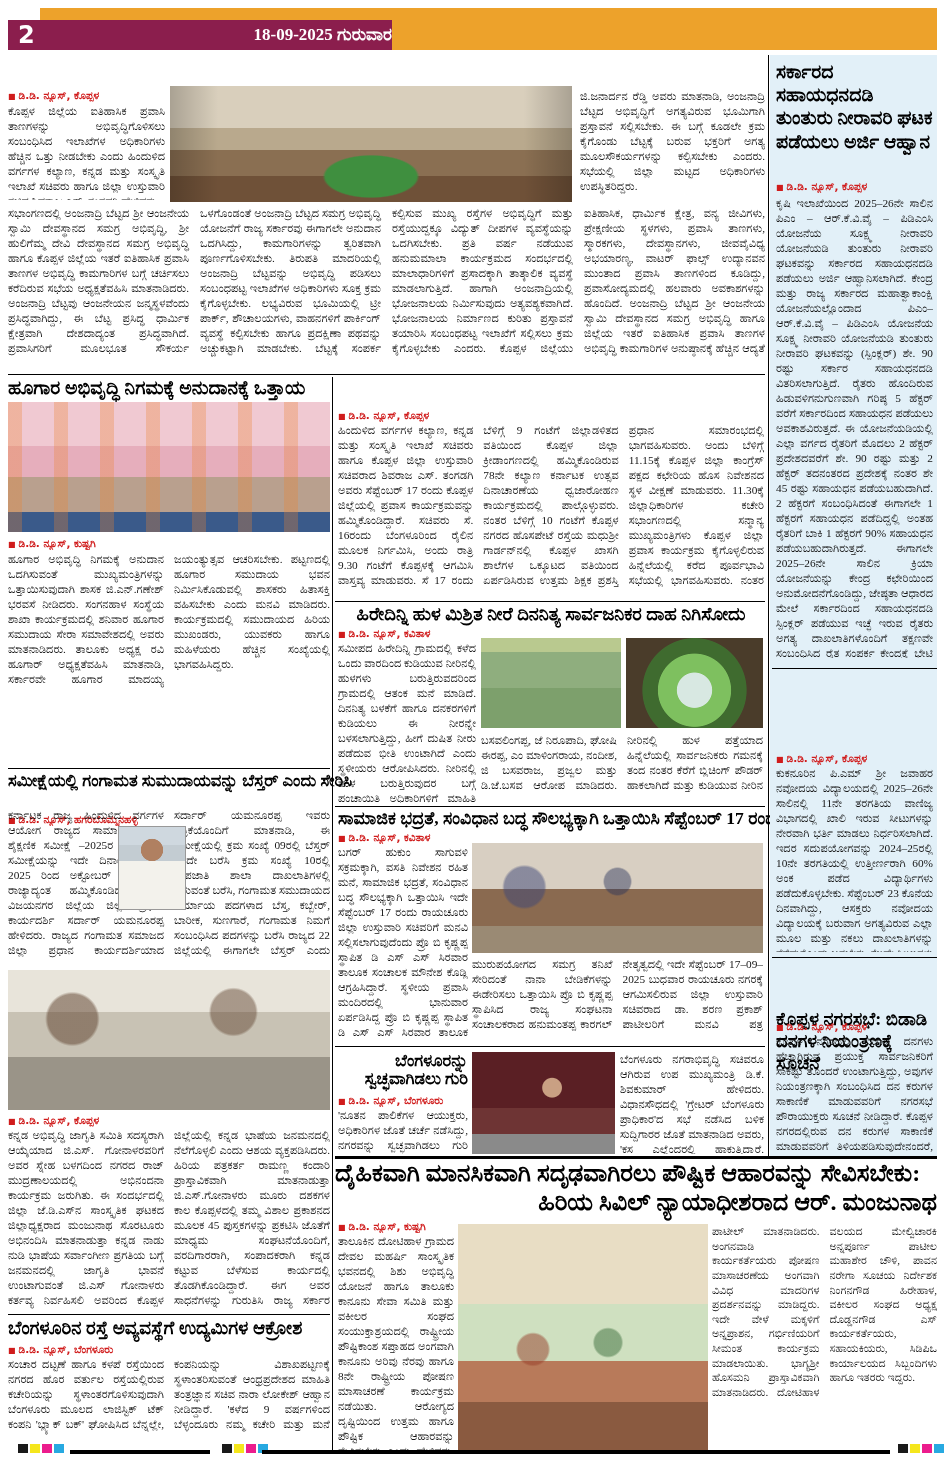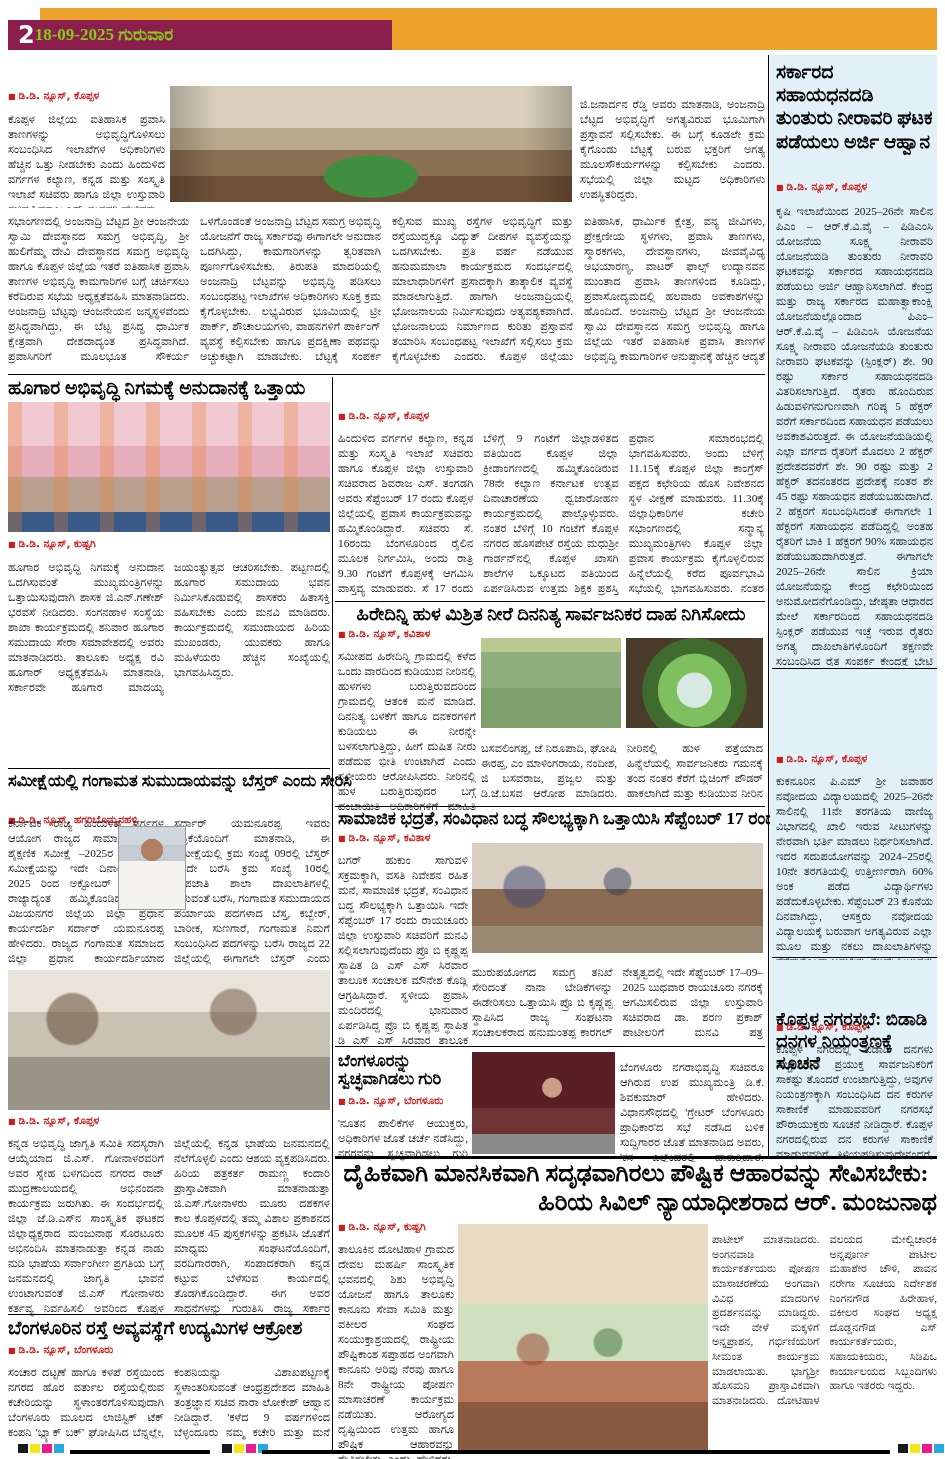--- a/index.html
+++ b/index.html
@@ -1,34 +1,34 @@
 <!DOCTYPE html>
 <html><head>
 <meta charset="utf-8">
 <style>
   html,body{margin:0;padding:0;background:#fff;}
   .page{position:relative;width:945px;height:1459px;background:#ffffff;overflow:hidden;
         font-family:"Liberation Serif","DejaVu Serif",serif;color:#141414;}
   .abs{position:absolute;}
   .hl{font-weight:bold;color:#000;line-height:1.12;}
-  .bt{font-size:11.3px;line-height:1.33;text-align:justify;overflow:hidden;margin-top:8px;}
+  .bt{font-size:11.3px;line-height:1.33;text-align:justify;overflow:hidden;}
   .byline{font-family:"DejaVu Sans","Liberation Sans",sans-serif;font-size:10.5px;font-weight:bold;color:#d01c1c;white-space:nowrap;overflow:hidden;}
   .byline .sq{font-size:8px;margin-right:3px;}
   .c2{column-count:2;column-gap:10px;}
   .c3{column-count:3;column-gap:10px;}
   .c4{column-count:4;column-gap:11px;}
   .hr{position:absolute;background:#000;height:1px;}
   .vr{position:absolute;background:#000;width:1px;}
   .photo{position:absolute;}
 
   
   #hdr-gold{left:40px;top:8px;width:897px;height:42px;background:#eda22b;}
   #hdr-maroon{left:8px;top:20px;width:384px;height:30px;background:#8b1e4d;display:flex;align-items:center;}
   #hdr-page-num{margin-left:10px;color:#fff;font-family:"DejaVu Sans",sans-serif;font-weight:bold;font-size:24px;line-height:1;}
-  #hdr-date{flex:1;text-align:left;color:#84cc16;font-weight:bold;font-size:17px;}
+  #hdr-date{flex:1;text-align:right;color:#ffffff;font-weight:bold;font-size:17px;}
   #hdr-title{left:400px;top:22px;width:532px;text-align:center;font-weight:bold;font-size:20px;white-space:nowrap;}
   #hdr-title .kn{color:#cc2200;}
   #hdr-title .en{color:#6d1030;}
 
   
   #main-hl{left:8px;top:55px;width:757px;font-size:26px;white-space:nowrap;}
   #main-byline{left:8px;top:89px;width:158px;}
   #main-intro-left{left:8px;top:104px;width:157px;height:96px;}
   #ph-meeting{left:170px;top:86px;width:402px;height:116px;
      background:radial-gradient(ellipse at 50% 78%,#3f8f3f 0 16%,rgba(0,0,0,0) 17%),
@@ -74,30 +74,30 @@
      linear-gradient(180deg,#4a3c2a 0 100%);}
   #hire-below{left:481px;top:733px;width:282px;height:70px;}
   #sama-hl{left:338px;top:809px;width:426px;font-size:17.5px;text-align:center;white-space:nowrap;}
   #sama-byline{left:338px;top:831px;width:426px;}
   #sama-c1{left:338px;top:845px;width:130px;height:196px;}
   #ph-sofa{left:472px;top:843px;width:291px;height:110px;
      background:radial-gradient(circle at 18% 40%,rgba(60,70,120,.5) 0 8%,rgba(0,0,0,0) 9%),
      radial-gradient(circle at 50% 35%,rgba(40,50,90,.45) 0 8%,rgba(0,0,0,0) 9%),
      linear-gradient(180deg,#d8cfc2 0 42%,#8a6a50 42% 75%,#9a8a74 75% 100%);}
   #sama-below{left:472px;top:957px;width:291px;height:84px;}
-  #swac-hl{left:338px;top:1052px;width:130px;font-size:16.5px;}
+  #swac-hl{left:338px;top:1052px;width:130px;font-size:16.5px;text-align:right;}
   #swac-byline{left:338px;top:1094px;width:130px;}
   #swac-c1{left:338px;top:1108px;width:130px;height:46px;}
   #ph-speaker{left:472px;top:1052px;width:143px;height:102px;background:
      radial-gradient(circle at 56% 35%,#c9a083 0 9%,rgba(0,0,0,0) 10%),
      linear-gradient(180deg,#5a1f24 0 55%,#6e3434 55% 80%,#8a8a8a 80% 100%);}
   #swac-c2{left:620px;top:1052px;width:144px;height:102px;}
 
   
-  #bot-hl1{left:335px;top:1160px;width:602px;font-size:24px;text-align:center;white-space:nowrap;}
+  #bot-hl1{left:335px;top:1160px;width:602px;font-size:24px;white-space:nowrap;}
   #bot-hl2{left:335px;top:1189px;width:602px;font-size:24px;text-align:right;white-space:nowrap;}
   #bot-byline{left:338px;top:1220px;width:120px;}
   #bot-c1{left:338px;top:1234px;width:116px;height:218px;}
   #ph-stage{left:458px;top:1224px;width:250px;height:228px;background:
      radial-gradient(circle at 30% 55%,rgba(150,60,40,.5) 0 7%,rgba(0,0,0,0) 8%),
      radial-gradient(circle at 60% 52%,rgba(60,110,60,.5) 0 7%,rgba(0,0,0,0) 8%),
      linear-gradient(180deg,#e8ddc4 0 35%,#cfe0c0 35% 60%,#b87a5a 60% 78%,#8a5a40 78% 100%);}
   #bot-right{left:712px;top:1224px;width:225px;height:228px;font-size:11px;}
 
   

